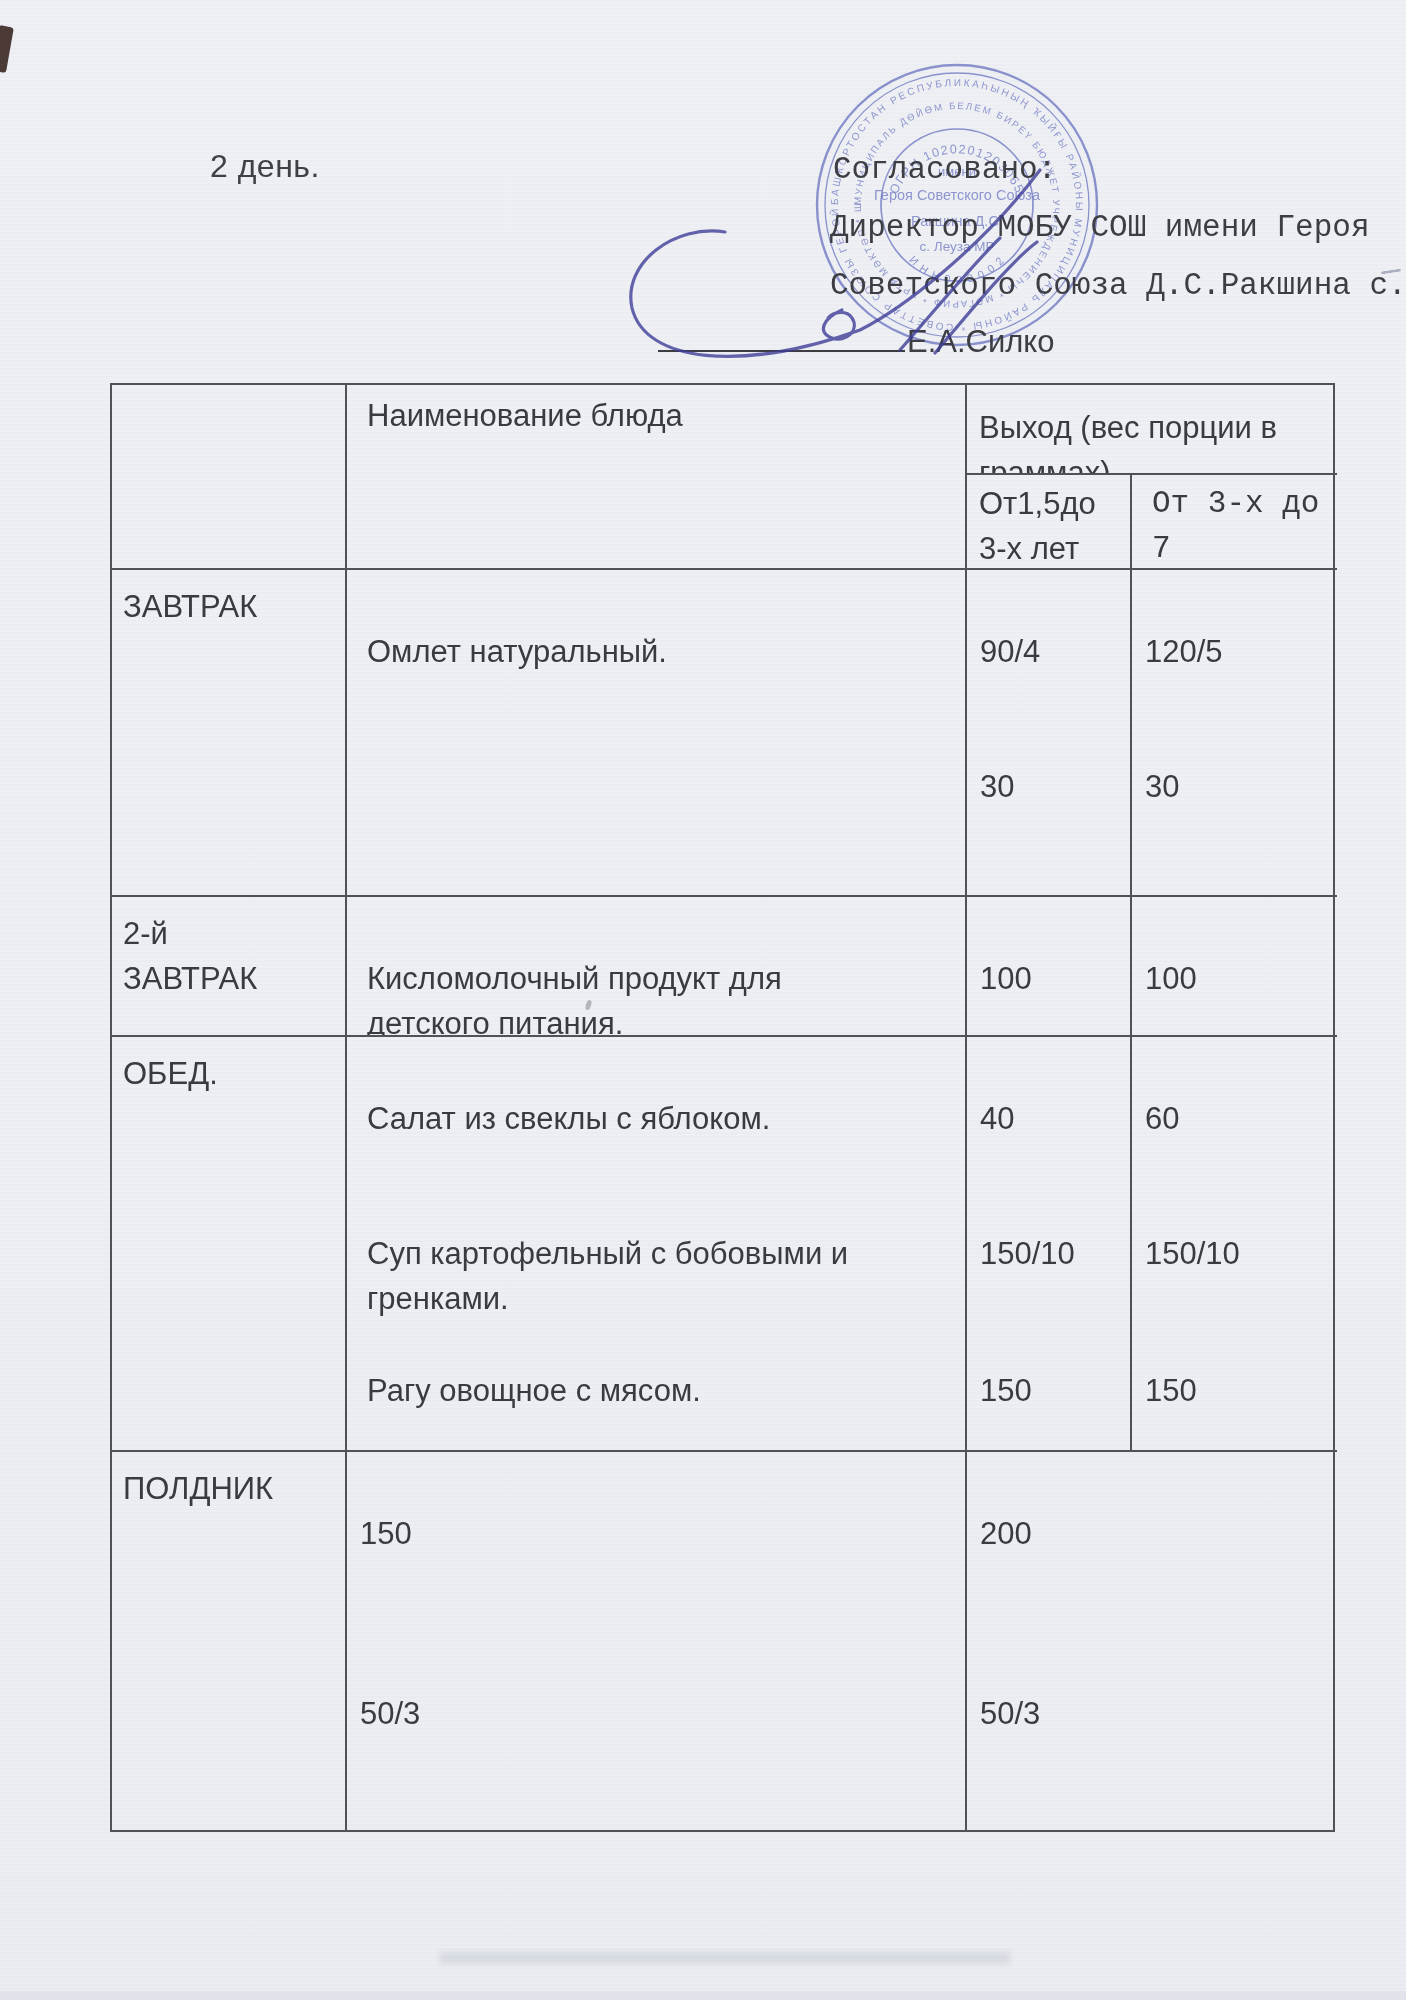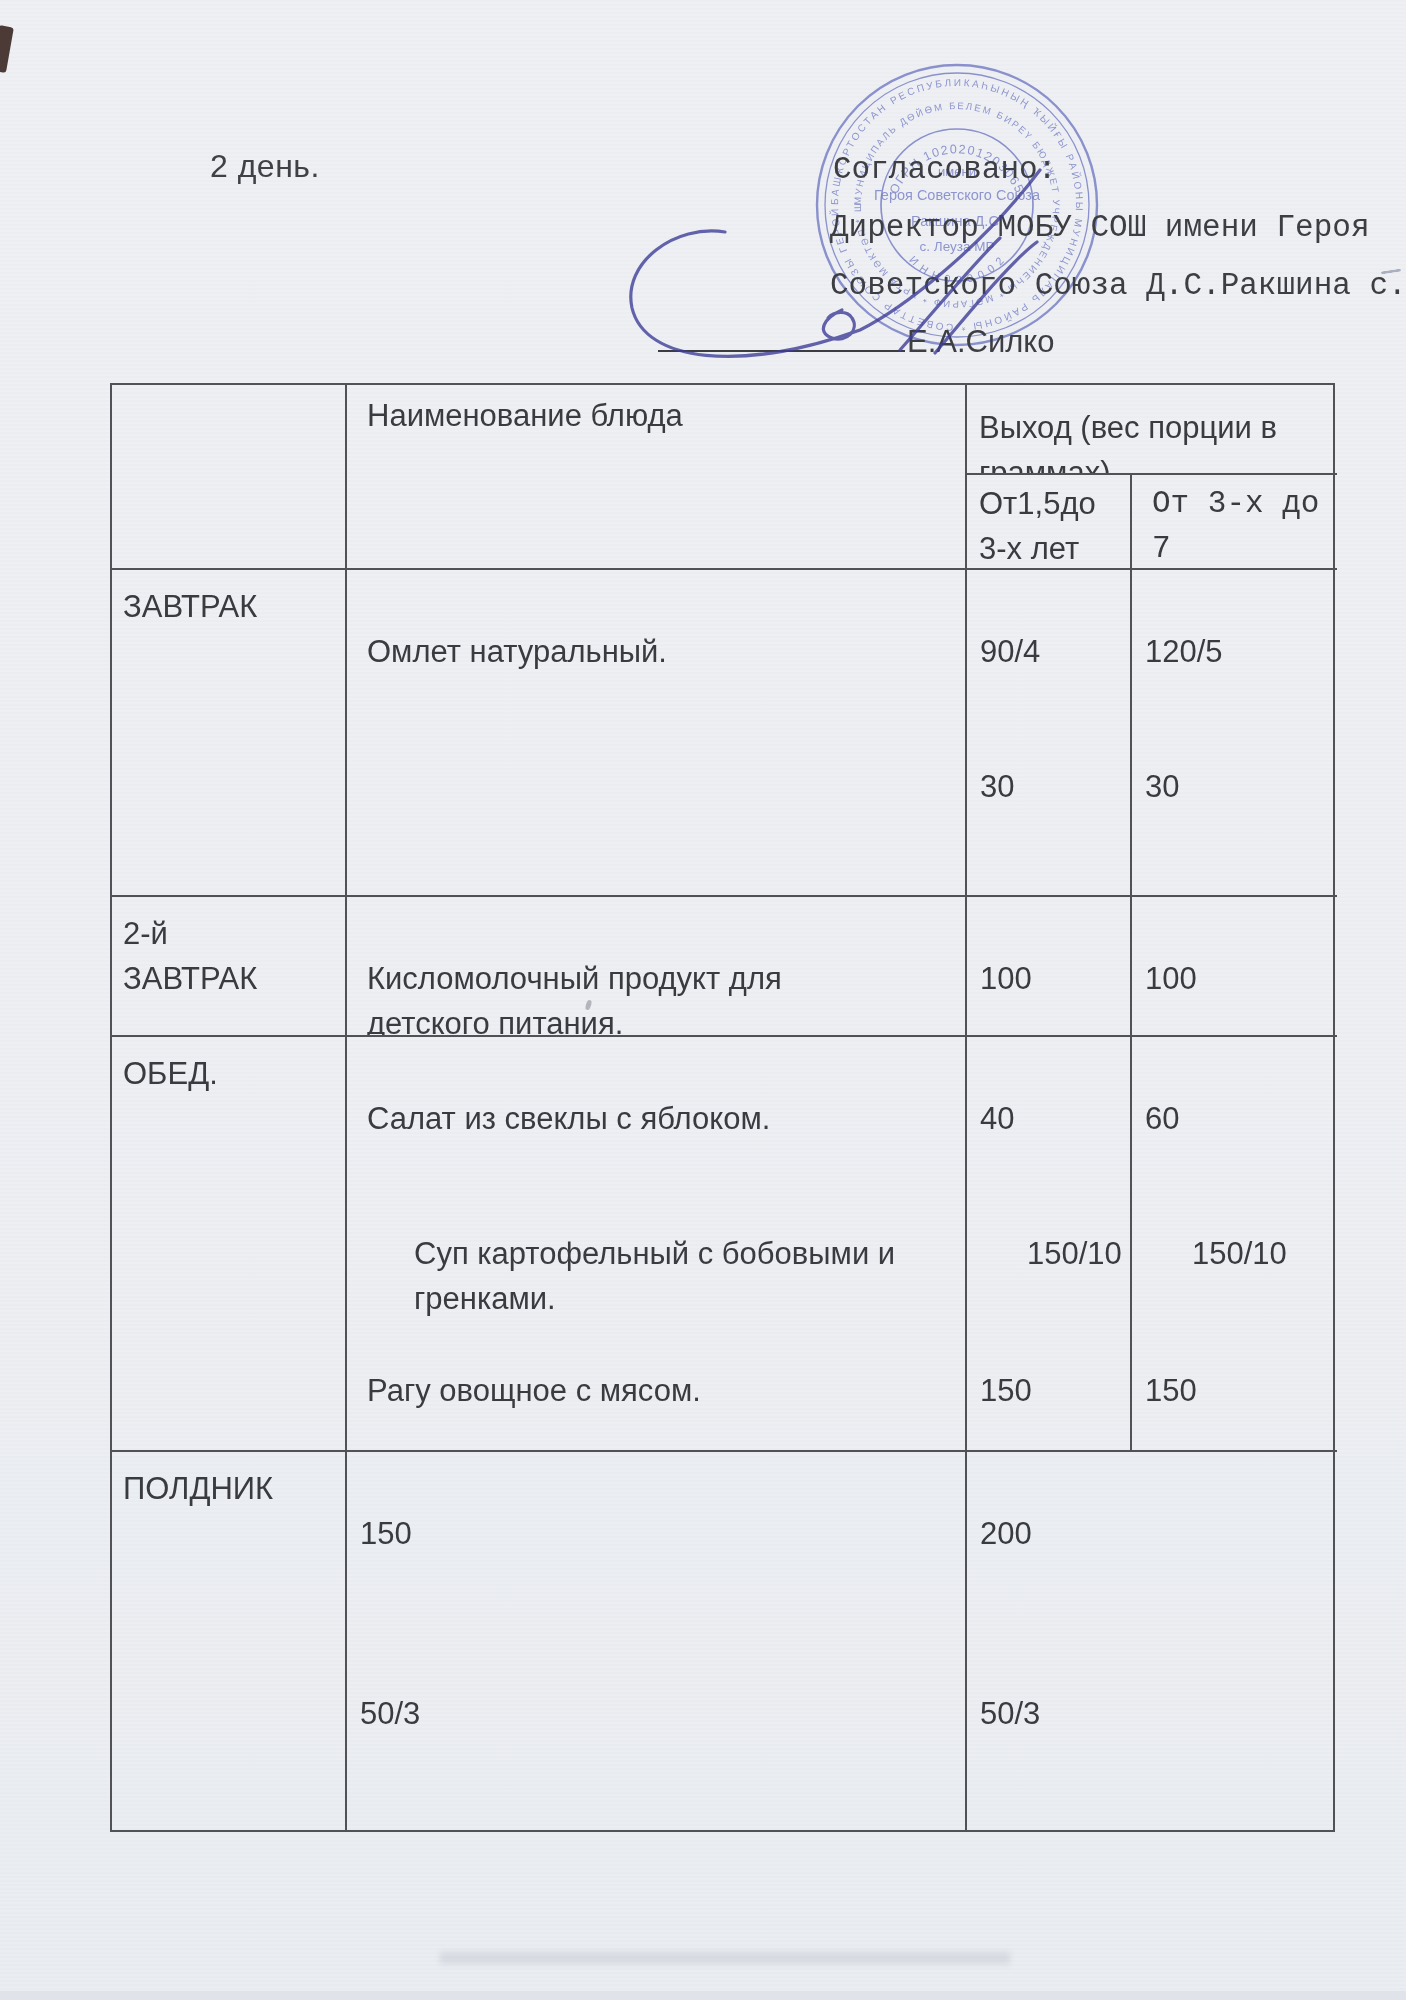--- a/index.html
+++ b/index.html
@@ -55,21 +55,21 @@
   .noR{border-right:none;}
   .noB{border-bottom:none;}
   .hc1{grid-column:1;grid-row:1/3;}
   .hc2{grid-column:2;grid-row:1/3;}
   .hc34{grid-column:3/5;grid-row:1;padding-left:12px;margin-top:12px;}
   .hc3{grid-column:3;grid-row:2;padding-left:12px;padding-top:6px;}
   .hc4{grid-column:4;grid-row:2;padding-left:20px;padding-top:6px;font-family:Liberation Mono, monospace;}
   .meal{padding-left:11px;padding-top:14px;}
   .dishes{padding-top:14px;}
   .vals{padding-left:13px;padding-top:14px;}
-  .entry{display:block;}.h90{height:90px;}.h92{height:92px;margin-left:47px;}.h93{height:93px;}
+  .entry{display:block;}.h90{height:90px;}.h92{height:92px;}.h93{height:93px;}
   .h94{height:94px;}.h95{height:95px;}.h135{height:135px;}
 </style>
 </head>
 <body>
 
 <div class="page">
 
   <div class="corner-mark"></div>
 
   <div class="day">2 день.</div>

